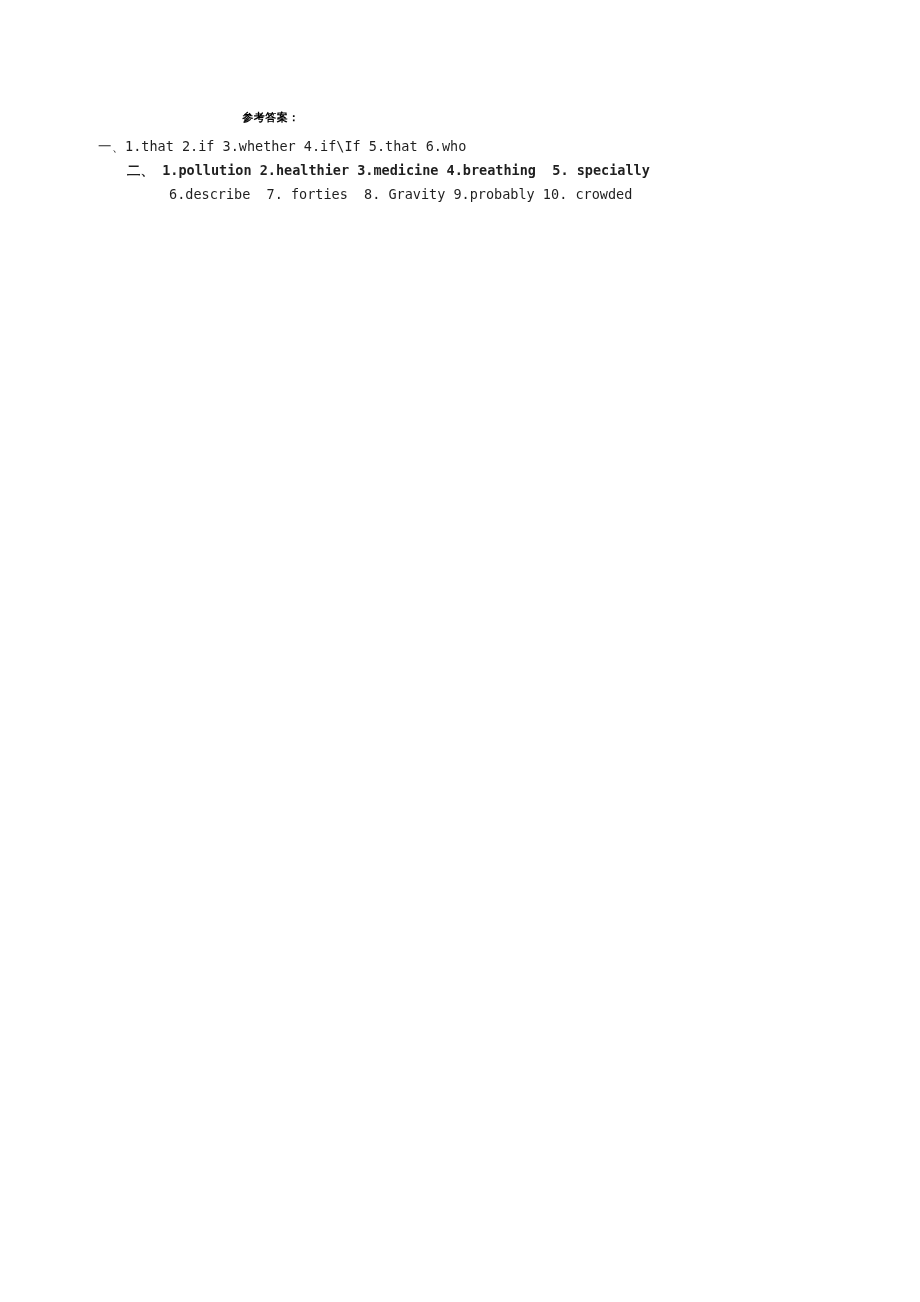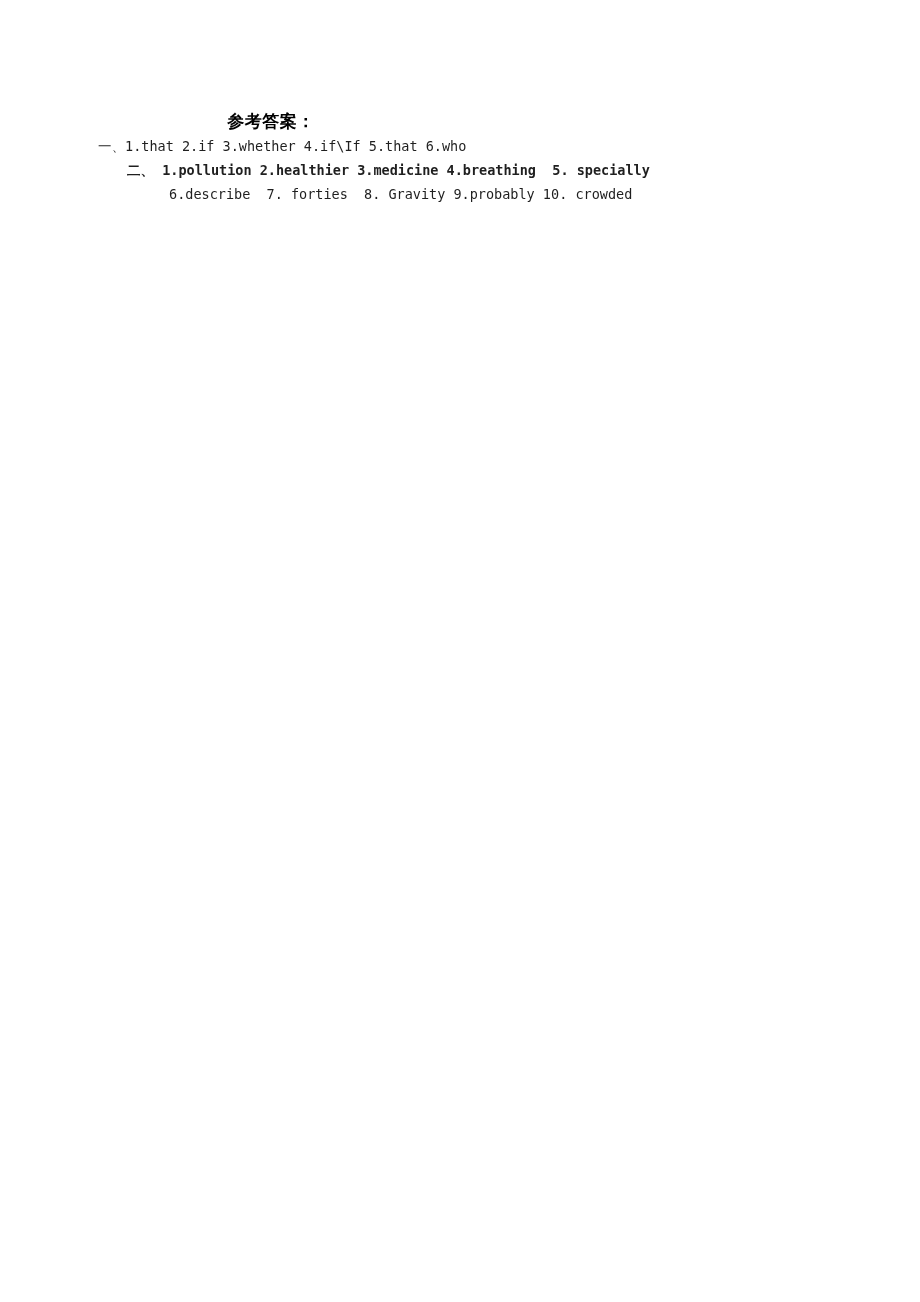--- a/index.html
+++ b/index.html
@@ -23,21 +23,21 @@
     background: #ffffff;
   }
   .answer-title {
     position: absolute;
     left: 0;
     top: 110px;
     width: 920px;
     text-align: center;
     font-family: "DejaVu Sans", "Liberation Sans", sans-serif;
     font-weight: bold;
-    font-size: 17px;
+    font-size: 11px;
     letter-spacing: 0.5px;
     color: #000000;
     
     padding-right: 378px;
     box-sizing: border-box;
   }
   .answer-body {
     position: absolute;
     left: 16px;
     top: 134px;

